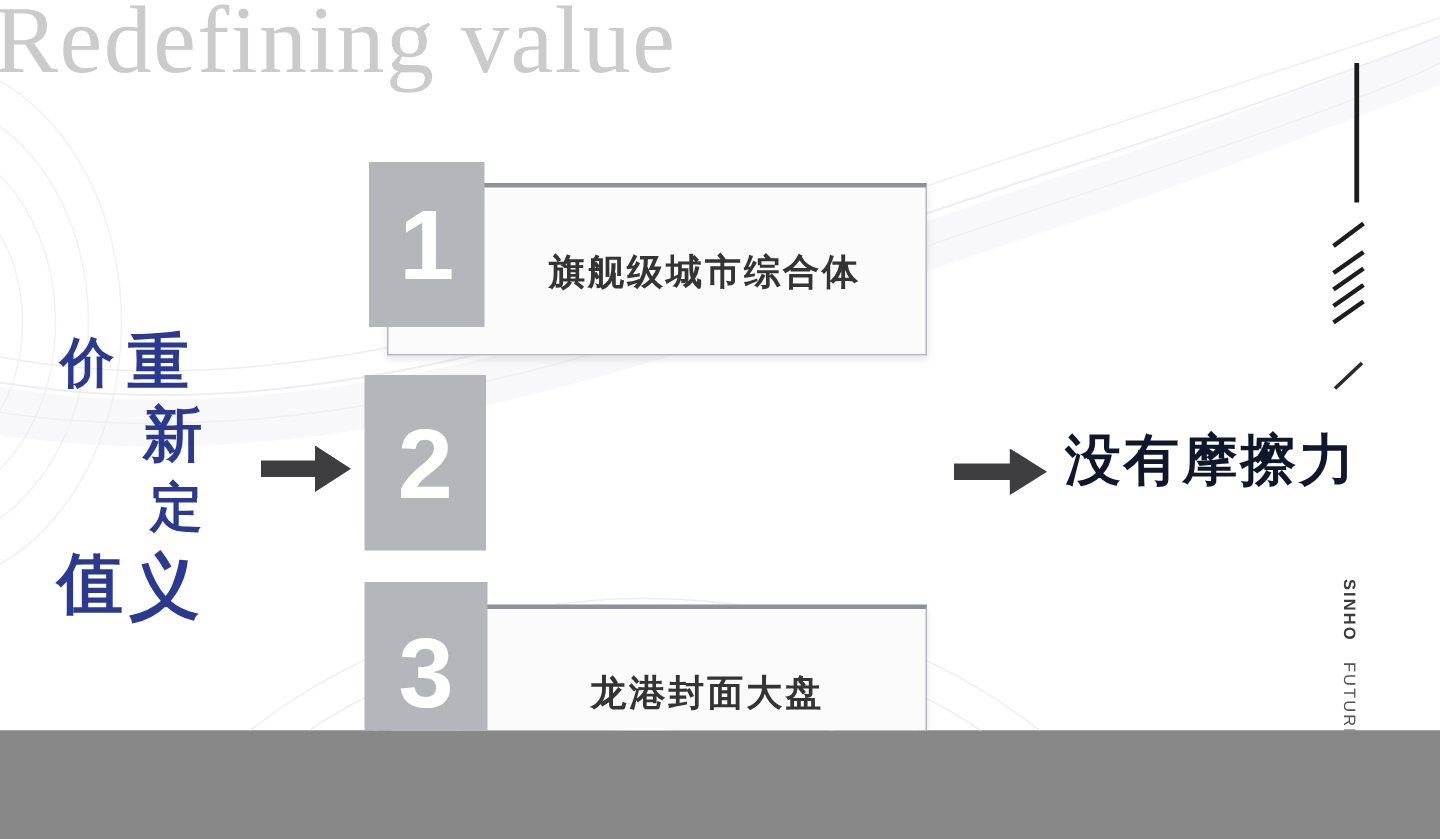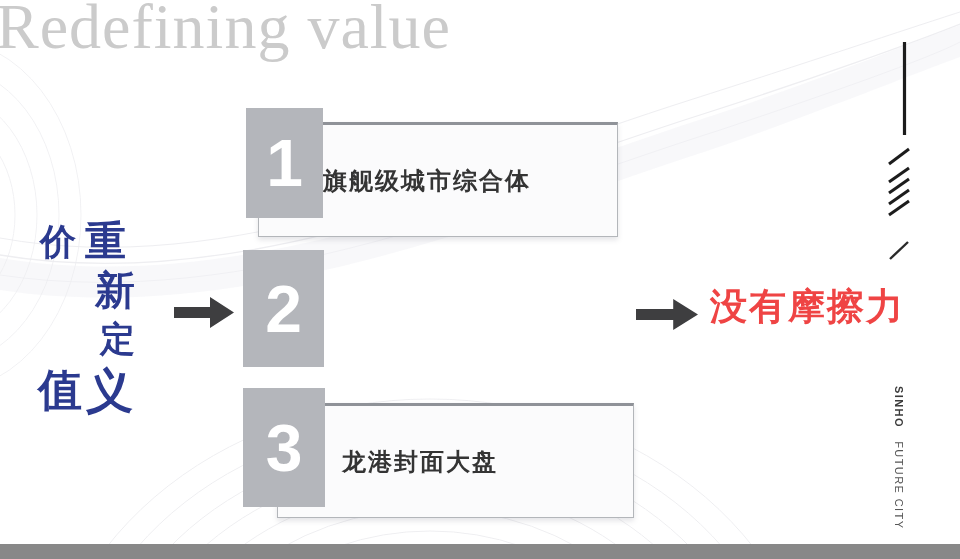--- a/index.html
+++ b/index.html
@@ -1,18 +1,18 @@
 <!DOCTYPE html>
 <html><head>
 <meta charset="utf-8">
 <style>
   html,body{margin:0;padding:0;background:#888;}
   #slide{
     position:relative;
-    width:960px;height:544px;
+    width:960px;height:487px;
     background:#ffffff;
     overflow:hidden;
     font-family:"Liberation Sans", sans-serif;
   }
   #slide > *{position:absolute;}
 
   
   #bg-waves{left:0;top:0;z-index:0;}
 
   
@@ -52,47 +52,47 @@
   #arrow-right{left:636px;top:299px;width:62px;height:31px;}
 
   
   .step-card{
     z-index:1;
     background:rgba(251,251,252,0.97);
     border:1px solid #b3b6ba;
     border-top:3px solid #8f9298;
     box-shadow:0 3px 5px rgba(110,110,125,0.18);
     box-sizing:border-box;
-    display:flex;align-items:center;justify-content:flex-start;
+    display:flex;align-items:center;justify-content:center;
     padding-left:64px;
   }
   #card-1{left:258px;top:122px;width:360px;height:115px;}
   #card-2{left:259px;top:266px;width:359px;height:111px;}
-  #card-3{left:277px;top:403px;width:357px;height:115px;}
+  #card-3{left:261px;top:403px;width:357px;height:115px;}
   .step-label{
     font-size:24px;font-weight:700;color:#343434;
     letter-spacing:2px;white-space:nowrap;
   }
 
   
   .num-square{
     z-index:2;
     background:#b4b6bb;
     color:#ffffff;
     display:flex;align-items:center;justify-content:center;
     font-weight:700;font-size:66px;line-height:1;
   }
   #square-1{left:246px;top:108px;width:77px;height:110px;}
   #square-2{left:243px;top:250px;width:81px;height:117px;}
   #square-3{left:243px;top:388px;width:82px;height:119px;}
 
   
   #conclusion-label{
     left:710px;top:287px;z-index:3;
-    font-size:37px;font-weight:800;color:#ef4444;
+    font-size:37px;font-weight:800;color:#0f172a;
     letter-spacing:2px;white-space:nowrap;line-height:1.1;
   }
 
   
   #right-decor{left:880px;top:35px;z-index:2;}
   #watermark{
     left:893px;top:386px;z-index:2;
     writing-mode:vertical-rl;
     font-size:11px;letter-spacing:1.4px;
     color:#3f3f3f;white-space:nowrap;

